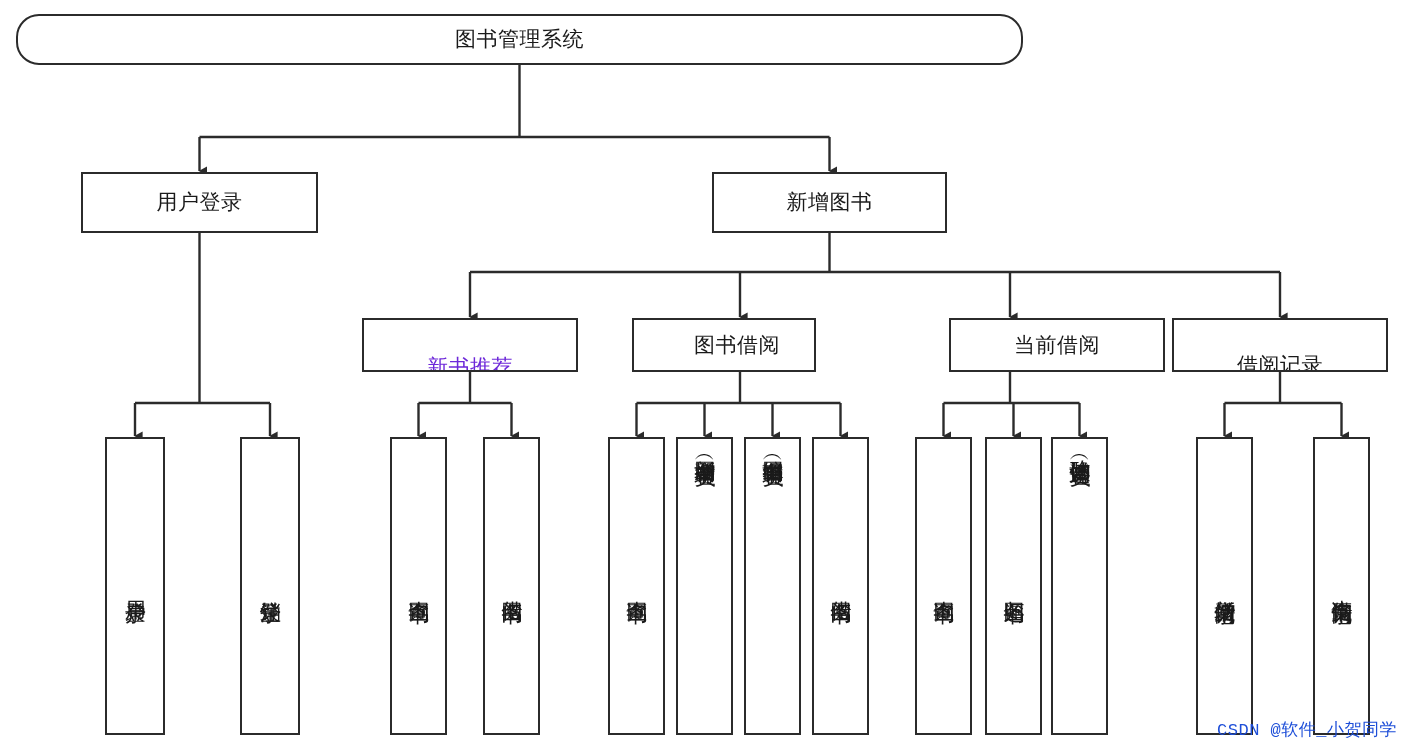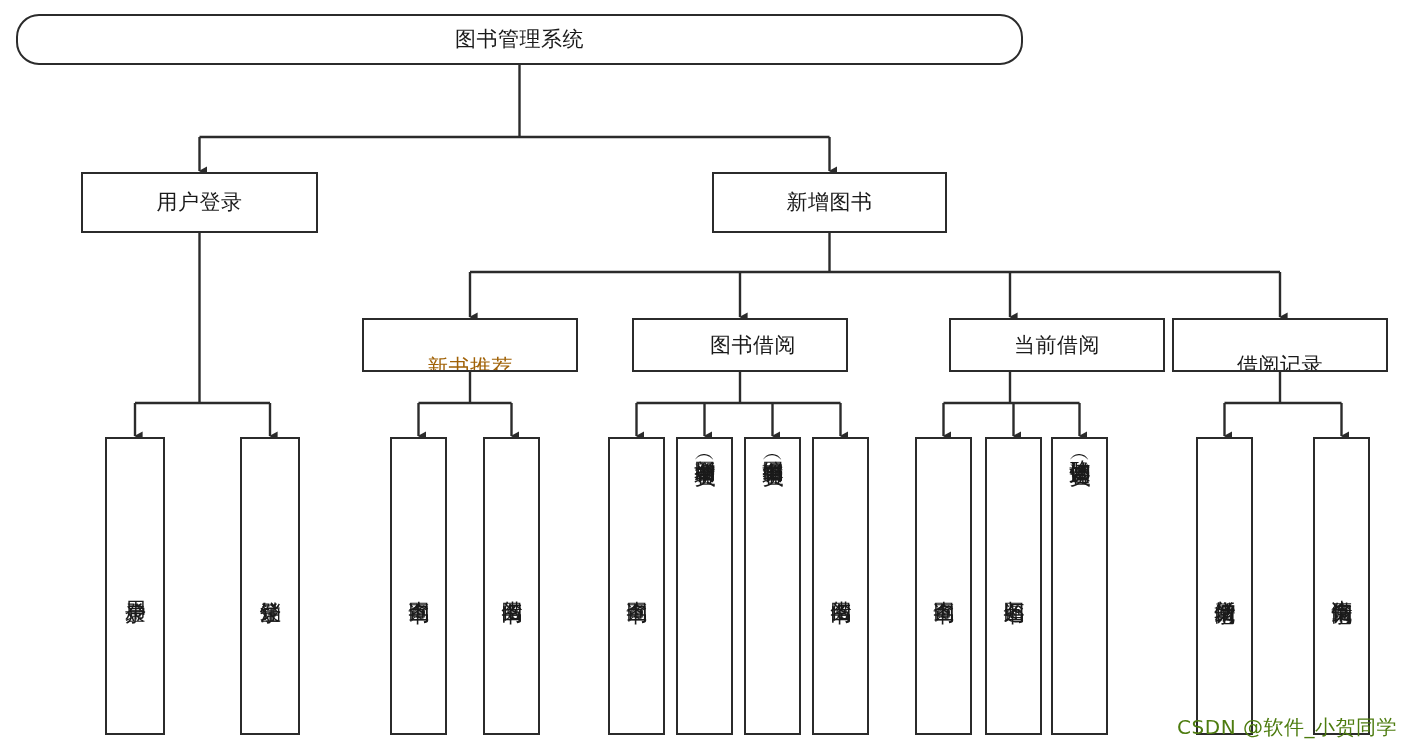--- a/index.html
+++ b/index.html
@@ -59,24 +59,25 @@
     line-height: 1;
   }
   .node-box.vertical.centered {
     align-items: center;
     padding-top: 0;
   }
   #watermark {
     position: absolute;
     right: 8px;
     bottom: 6px;
-    color: #4d7c0f;
-    font-size: 20px;
+    color: #1d4ed8;
+    font-size: 17px;
     white-space: nowrap;
     letter-spacing: 0.5px;
+    font-family: Liberation Mono, monospace;
   }
 </style>
 </head>
 <body>
 
 <div id="diagram-root">
   <svg id="diagram-svg" viewBox="0 0 1405 747" xmlns="http://www.w3.org/2000/svg">
     <defs>
       <marker id="arrowhead" markerWidth="10" markerHeight="10" refX="4.6" refY="7.6" orient="auto" markerUnits="userSpaceOnUse">
         <polygon points="0,0 9.2,0 4.6,8.4" fill="#2b2b2b"></polygon>
@@ -122,23 +123,23 @@
       <div class="node-box horizontal" style="left: 16px; top: 14px; width: 1007px; height: 51px; border-color: rgb(43, 43, 43); background: rgb(255, 255, 255); border-radius: 23px;">
         <span class="node-label" style="color: rgb(26, 26, 26);">图书管理系统</span>
       </div>
       <div class="node-box horizontal" style="left: 81px; top: 172px; width: 237px; height: 61px; border-color: rgb(43, 43, 43); background: rgb(255, 255, 255);">
         <span class="node-label" style="color: rgb(26, 26, 26);">用户登录</span>
       </div>
       <div class="node-box horizontal" style="left: 712px; top: 172px; width: 235px; height: 61px; border-color: rgb(43, 43, 43); background: rgb(255, 255, 255);">
         <span class="node-label" style="color: rgb(26, 26, 26);">新增图书</span>
       </div>
       <div class="node-box horizontal" style="left: 362px; top: 318px; width: 216px; height: 54px; border-color: rgb(43, 43, 43); background: rgb(255, 255, 255);">
-        <span class="node-label" style="color: #a16207; margin-top: 44px;">新书推荐</span>
+        <span class="node-label" style="color: #6d28d9; margin-top: 44px;">新书推荐</span>
       </div>
-      <div class="node-box horizontal" style="left: 632px; top: 318px; width: 216px; height: 54px; border-color: rgb(43, 43, 43); background: rgb(255, 255, 255); padding-left: 26px;">
+      <div class="node-box horizontal" style="left: 632px; top: 318px; width: 184px; height: 54px; border-color: rgb(43, 43, 43); background: rgb(255, 255, 255); padding-left: 26px;">
         <span class="node-label" style="color: rgb(26, 26, 26);">图书借阅</span>
       </div>
       <div class="node-box horizontal" style="left: 902px; top: 318px; width: 216px; height: 54px; border-color: rgb(43, 43, 43); background: rgb(255, 255, 255); margin-left: 47px;">
         <span class="node-label" style="color: rgb(26, 26, 26);">当前借阅</span>
       </div>
       <div class="node-box horizontal" style="left: 1172px; top: 318px; width: 216px; height: 54px; border-color: rgb(43, 43, 43); background: rgb(255, 255, 255);">
         <span class="node-label" style="color: rgb(26, 26, 26); margin-top: 40px;">借阅记录</span>
       </div>
       <div class="node-box vertical centered" style="left: 105px; top: 437px; width: 60px; height: 298px; border-color: rgb(43, 43, 43); background: rgb(255, 255, 255);">
         <span class="node-label" style="color: rgb(26, 26, 26);">用户登录</span>

